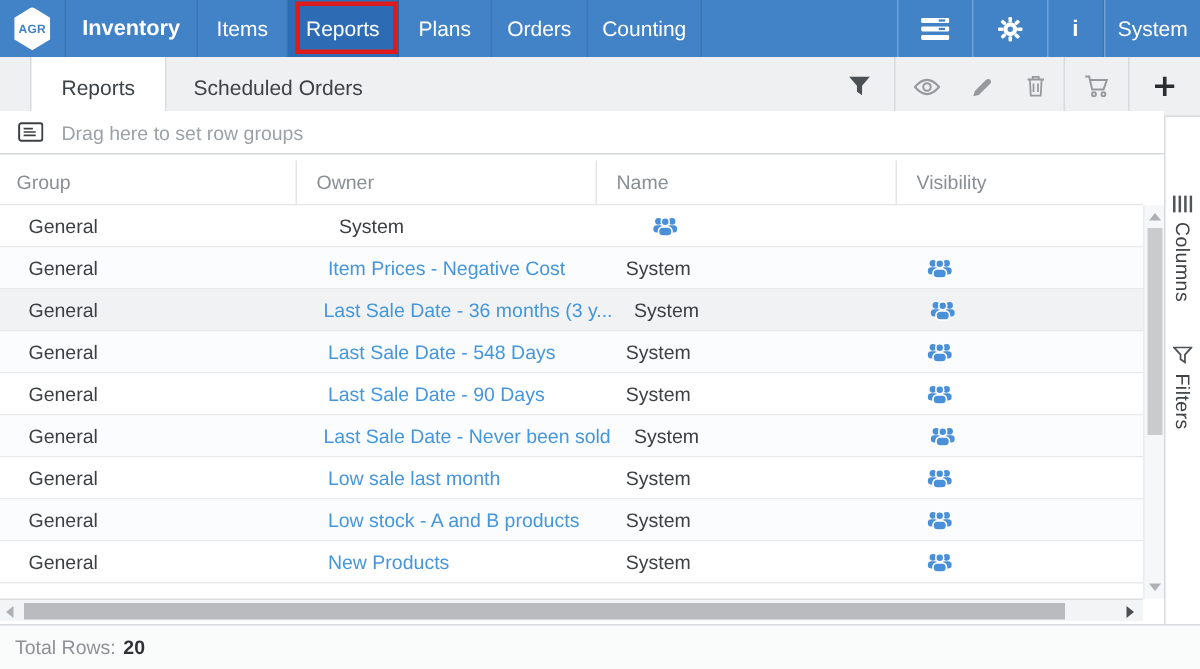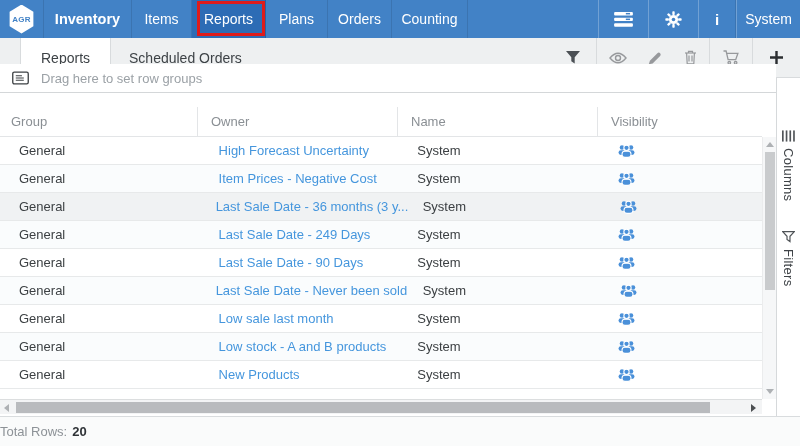--- a/index.html
+++ b/index.html
@@ -32,21 +32,21 @@
             background:#eef0f1; border-bottom:1px solid #d8dbdd; display:flex; align-items:stretch; }
   .tab { display:flex; align-items:center; padding:0 20px; font-size:14px; color:#3d4246; cursor:pointer; }
   .tab.active { background:#fff; border-left:1px solid #d8dbdd; border-right:1px solid #d8dbdd;
                 margin-left:20px; margin-bottom:-1px; }
   .tab.inactive { padding:0 18px; }
   .tab-toolbar { margin-left:auto; display:flex; align-items:stretch; }
   .tool-cell { display:flex; align-items:center; justify-content:center; cursor:pointer; }
   .tool-sep { width:1px; background:#d8dbdd; }
 
   
-  .rowgroup-bar { position:absolute; left:0; top:64px; width:776px; height:29px; background:#fff;
+  .rowgroup-bar { position:absolute; left:0; top:74px; width:776px; height:29px; background:#fff;
                   border-bottom:1px solid #d4d7d9; display:flex; align-items:center; padding-left:12px; }
   .rowgroup-bar .rg-text { color:#9ba1a6; font-size:13px; margin-left:12px; }
 
   
   .thead { position:absolute; left:0; top:107px; width:762px; height:30px; background:#fff;
            border-bottom:1px solid #e3e5e7; display:flex; }
   .th { display:flex; align-items:center; font-size:13px; color:#8a8f94; padding-left:11px; cursor:pointer; }
   .th + .th { border-left:1px solid #e3e5e7; padding-left:13px; }
   .th-0 { width:197px; } .th-1 { width:200px; } .th-2 { width:200px; } .th-3 { width:165px; }
 
@@ -81,21 +81,21 @@
   
   .side-panel { position:absolute; left:776px; top:78px; width:24px; height:338px;
                 background:#fff; border-left:1px solid #d6d9db; display:flex; flex-direction:column; align-items:center; }
   .sp-group { display:flex; flex-direction:column; align-items:center; cursor:pointer; }
   .sp-group.first { margin-top:52px; }
   .sp-group.second { margin-top:30px; }
   .sp-label { writing-mode:vertical-rl; font-size:13px; color:#3f4347; margin-top:6px; letter-spacing:.3px; }
 
   
   .status-bar { position:absolute; left:0; top:416px; width:800px; height:30px;
-                background:#fafbfb; border-top:1px solid #d9dcde; display:flex; align-items:center; }
+                background:#fafbfb; border-top:1px solid #d9dcde; display:flex; align-items:center; padding-left:10px; }
   .status-bar .lbl { font-size:13px; color:#8d9297; }
   .status-bar .val { font-size:13px; color:#2f3337; font-weight:bold; margin-left:5px; }
 
   svg { display:block; }
 </style>
 </head>
 <body>
 
 <div class="app">
 
@@ -250,23 +250,20 @@
         <span>Name</span>
       </div>
     <div class="th th-3">
         <span>Visibility</span>
       </div>
   </div>
 
   <div class="tbody">
       <div class="trow">
       <div class="td td-group">General</div>
-      <div class="td td-name">
-        <span>High Forecast Uncertainty</span>
-      </div>
       <div class="td td-owner">System</div>
       <div class="td td-vis">
         <span>
           <svg width="17" height="14" viewBox="0 0 64 52">
             <g fill="#4a90d9">
               <circle cx="15" cy="13" r="8.5"></circle>
                 <rect x="2" y="23" width="26" height="18" rx="9"></rect>
               <circle cx="49" cy="13" r="8.5"></circle>
                 <rect x="36" y="23" width="26" height="18" rx="9"></rect>
               <g stroke="#fff" stroke-width="4">
@@ -320,21 +317,21 @@
                   <rect x="15" y="27" width="34" height="23" rx="11"></rect>
               </g>
             </g>
           </svg>
         </span>
       </div>
     </div>
       <div class="trow alt">
       <div class="td td-group">General</div>
       <div class="td td-name">
-        <span>Last Sale Date - 249 Days</span>
+        <span>Last Sale Date - 548 Days</span>
       </div>
       <div class="td td-owner">System</div>
       <div class="td td-vis">
         <span>
           <svg width="17" height="14" viewBox="0 0 64 52">
             <g fill="#4a90d9">
               <circle cx="15" cy="13" r="8.5"></circle>
                 <rect x="2" y="23" width="26" height="18" rx="9"></rect>
               <circle cx="49" cy="13" r="8.5"></circle>
                 <rect x="36" y="23" width="26" height="18" rx="9"></rect>

